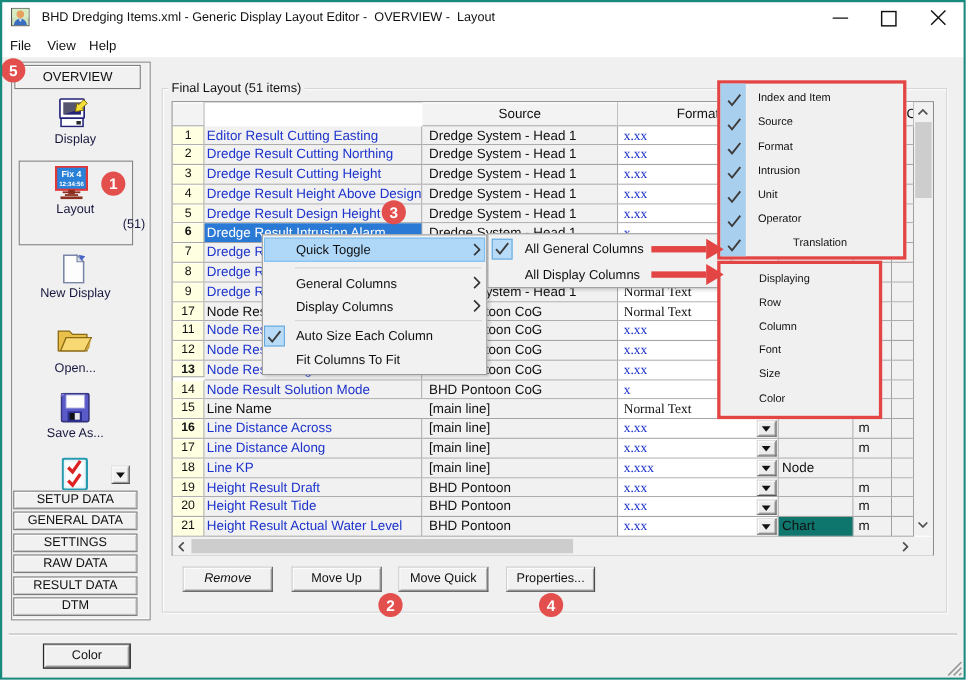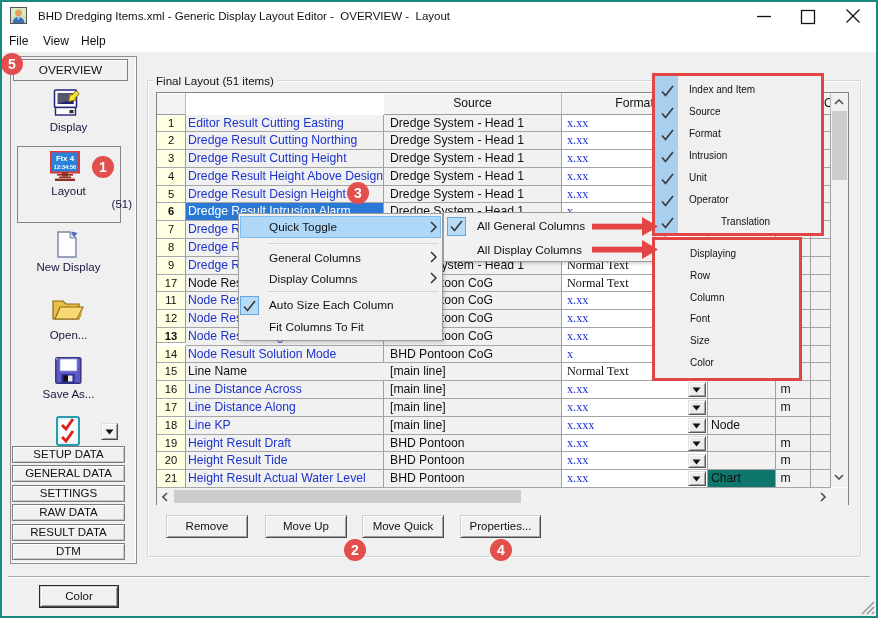--- a/index.html
+++ b/index.html
@@ -229,21 +229,21 @@
 <div class="cell blk pop" style="left:708px; top:345.64px; width:67.5px; height:17.78px; line-height:16.78px; background:#f1f1f2; z-index:2;"></div>
 <div class="cell blk pun" style="left:775.5px; top:345.64px; width:35.5px; height:17.78px; line-height:16.78px; background:#f1f1f2; z-index:2;"></div>
 <div class="cell" style="left:811px; top:345.64px; width:20px; height:17.78px; background:#f1f1f2; z-index:2;"></div>
 <div class="rownum" style="top:363.42px; height:17.78px; line-height:16.78px; z-index:2;">15</div>
 <div class="cell blk" style="left:186px; top:363.42px; width:204px; height:17.78px; line-height:16.78px; z-index:2;">Line Name</div>
 <div class="cell blk psrc" style="left:384px; top:363.42px; width:178px; height:17.78px; line-height:16.78px; z-index:2;">[main line]</div>
 <div class="cell cfmt blk pfmt" style="left:562px; top:363.42px; width:146px; height:17.78px; line-height:16.78px; z-index:2;">Normal Text</div>
 <div class="cell blk pop" style="left:708px; top:363.42px; width:67.5px; height:17.78px; line-height:16.78px; background:#f1f1f2; z-index:2;"></div>
 <div class="cell blk pun" style="left:775.5px; top:363.42px; width:35.5px; height:17.78px; line-height:16.78px; background:#f1f1f2; z-index:2;"></div>
 <div class="cell" style="left:811px; top:363.42px; width:20px; height:17.78px; background:#f1f1f2; z-index:2;"></div>
-<div class="rownum" style="top:381.20px; height:17.78px; line-height:16.78px; z-index:2;">16</div>
+<div class="rownum" style="top:381.20px; height:17.78px; line-height:16.78px; z-index:2;font-weight:bold;">16</div>
 <div class="cell blue" style="left:186px; top:381.20px; width:198px; height:17.78px; line-height:16.78px; z-index:2;">Line Distance Across</div>
 <div class="cell blk psrc" style="left:384px; top:381.20px; width:178px; height:17.78px; line-height:16.78px; z-index:2;">[main line]</div>
 <div class="cell cfmt blue pfmt" style="left:562px; top:381.20px; width:146px; height:17.78px; line-height:16.78px; z-index:2;">x.xx</div>
 <div class="ddbtn" style="left:688px; top:382.40px; height:14.78px; z-index:3;">
     <svg class="abs" style="" width="9" height="6" viewBox="0 0 9 6">
       <path d="M0.5 0.5 L8.5 0.5 L4.5 5.5 Z" fill="#111"></path>
     </svg>
   </div>
 <div class="cell blk pop" style="left:708px; top:381.20px; width:67.5px; height:17.78px; line-height:16.78px; background:#f1f1f2; z-index:2;"></div>
 <div class="cell blk pun" style="left:775.5px; top:381.20px; width:35.5px; height:17.78px; line-height:16.78px; background:#f1f1f2; z-index:2;">m</div>
@@ -317,21 +317,21 @@
     <path d="M1 1 L5 5 L9 1" fill="none" stroke="#505050" stroke-width="1.6"></path>
   </svg>
 <div class="sb-track" style="left:157px; top:488px; width:691px; height:16.5px; z-index:2;"></div>
 <svg class="abs" style="left:162px; top:492px; z-index:3;" width="6" height="10" viewBox="0 0 6 10">
     <path d="M5 1 L1 5 L5 9" fill="none" stroke="#505050" stroke-width="1.6"></path>
   </svg>
 <div class="sb-thumb" style="left:174px; top:489.5px; width:347px; height:13.5px; z-index:3;"></div>
 <svg class="abs" style="left:820px; top:492px; z-index:3;" width="6" height="10" viewBox="0 0 6 10">
     <path d="M1 1 L5 5 L1 9" fill="none" stroke="#505050" stroke-width="1.6"></path>
   </svg>
-<div class="btn" style="left:166px; top:515px; width:82px; line-height:21px;">Remove</div>
+<div class="btn" style="left:166px; top:515px; width:82px; line-height:21px;font-style:italic;">Remove</div>
 <div class="btn" style="left:265px; top:515px; width:82px; line-height:21px;">Move Up</div>
 <div class="btn" style="left:362px; top:515px; width:82px; line-height:21px;">Move Quick</div>
 <div class="btn" style="left:460px; top:515px; width:81px; line-height:21px;">Properties...</div>
 <div class="badge" style="left:344px; top:539px; width:22px; height:22px; font-size:14px; line-height:22px;">2</div>
 <div class="badge" style="left:490px; top:539px; width:22px; height:22px; font-size:14px; line-height:22px;">4</div>
 <div class="badge" style="left:347px; top:182px; width:22px; height:22px; font-size:14px; line-height:22px; z-index:30;">3</div>
 <div class="abs" style="left:8px; top:576px; width:862px; height:1px; background:#a8a8a8;"></div>
 <div class="abs" style="left:8px; top:577px; width:862px; height:1px; background:#fdfdfd;"></div>
 <div class="btn" style="left:40px; top:586px; width:78px; height:21px; line-height:19px; outline:1px solid #2a2a2a;">Color</div>
 <svg class="abs" style="left:860px; top:600px;" width="15" height="15" viewBox="0 0 15 15">

